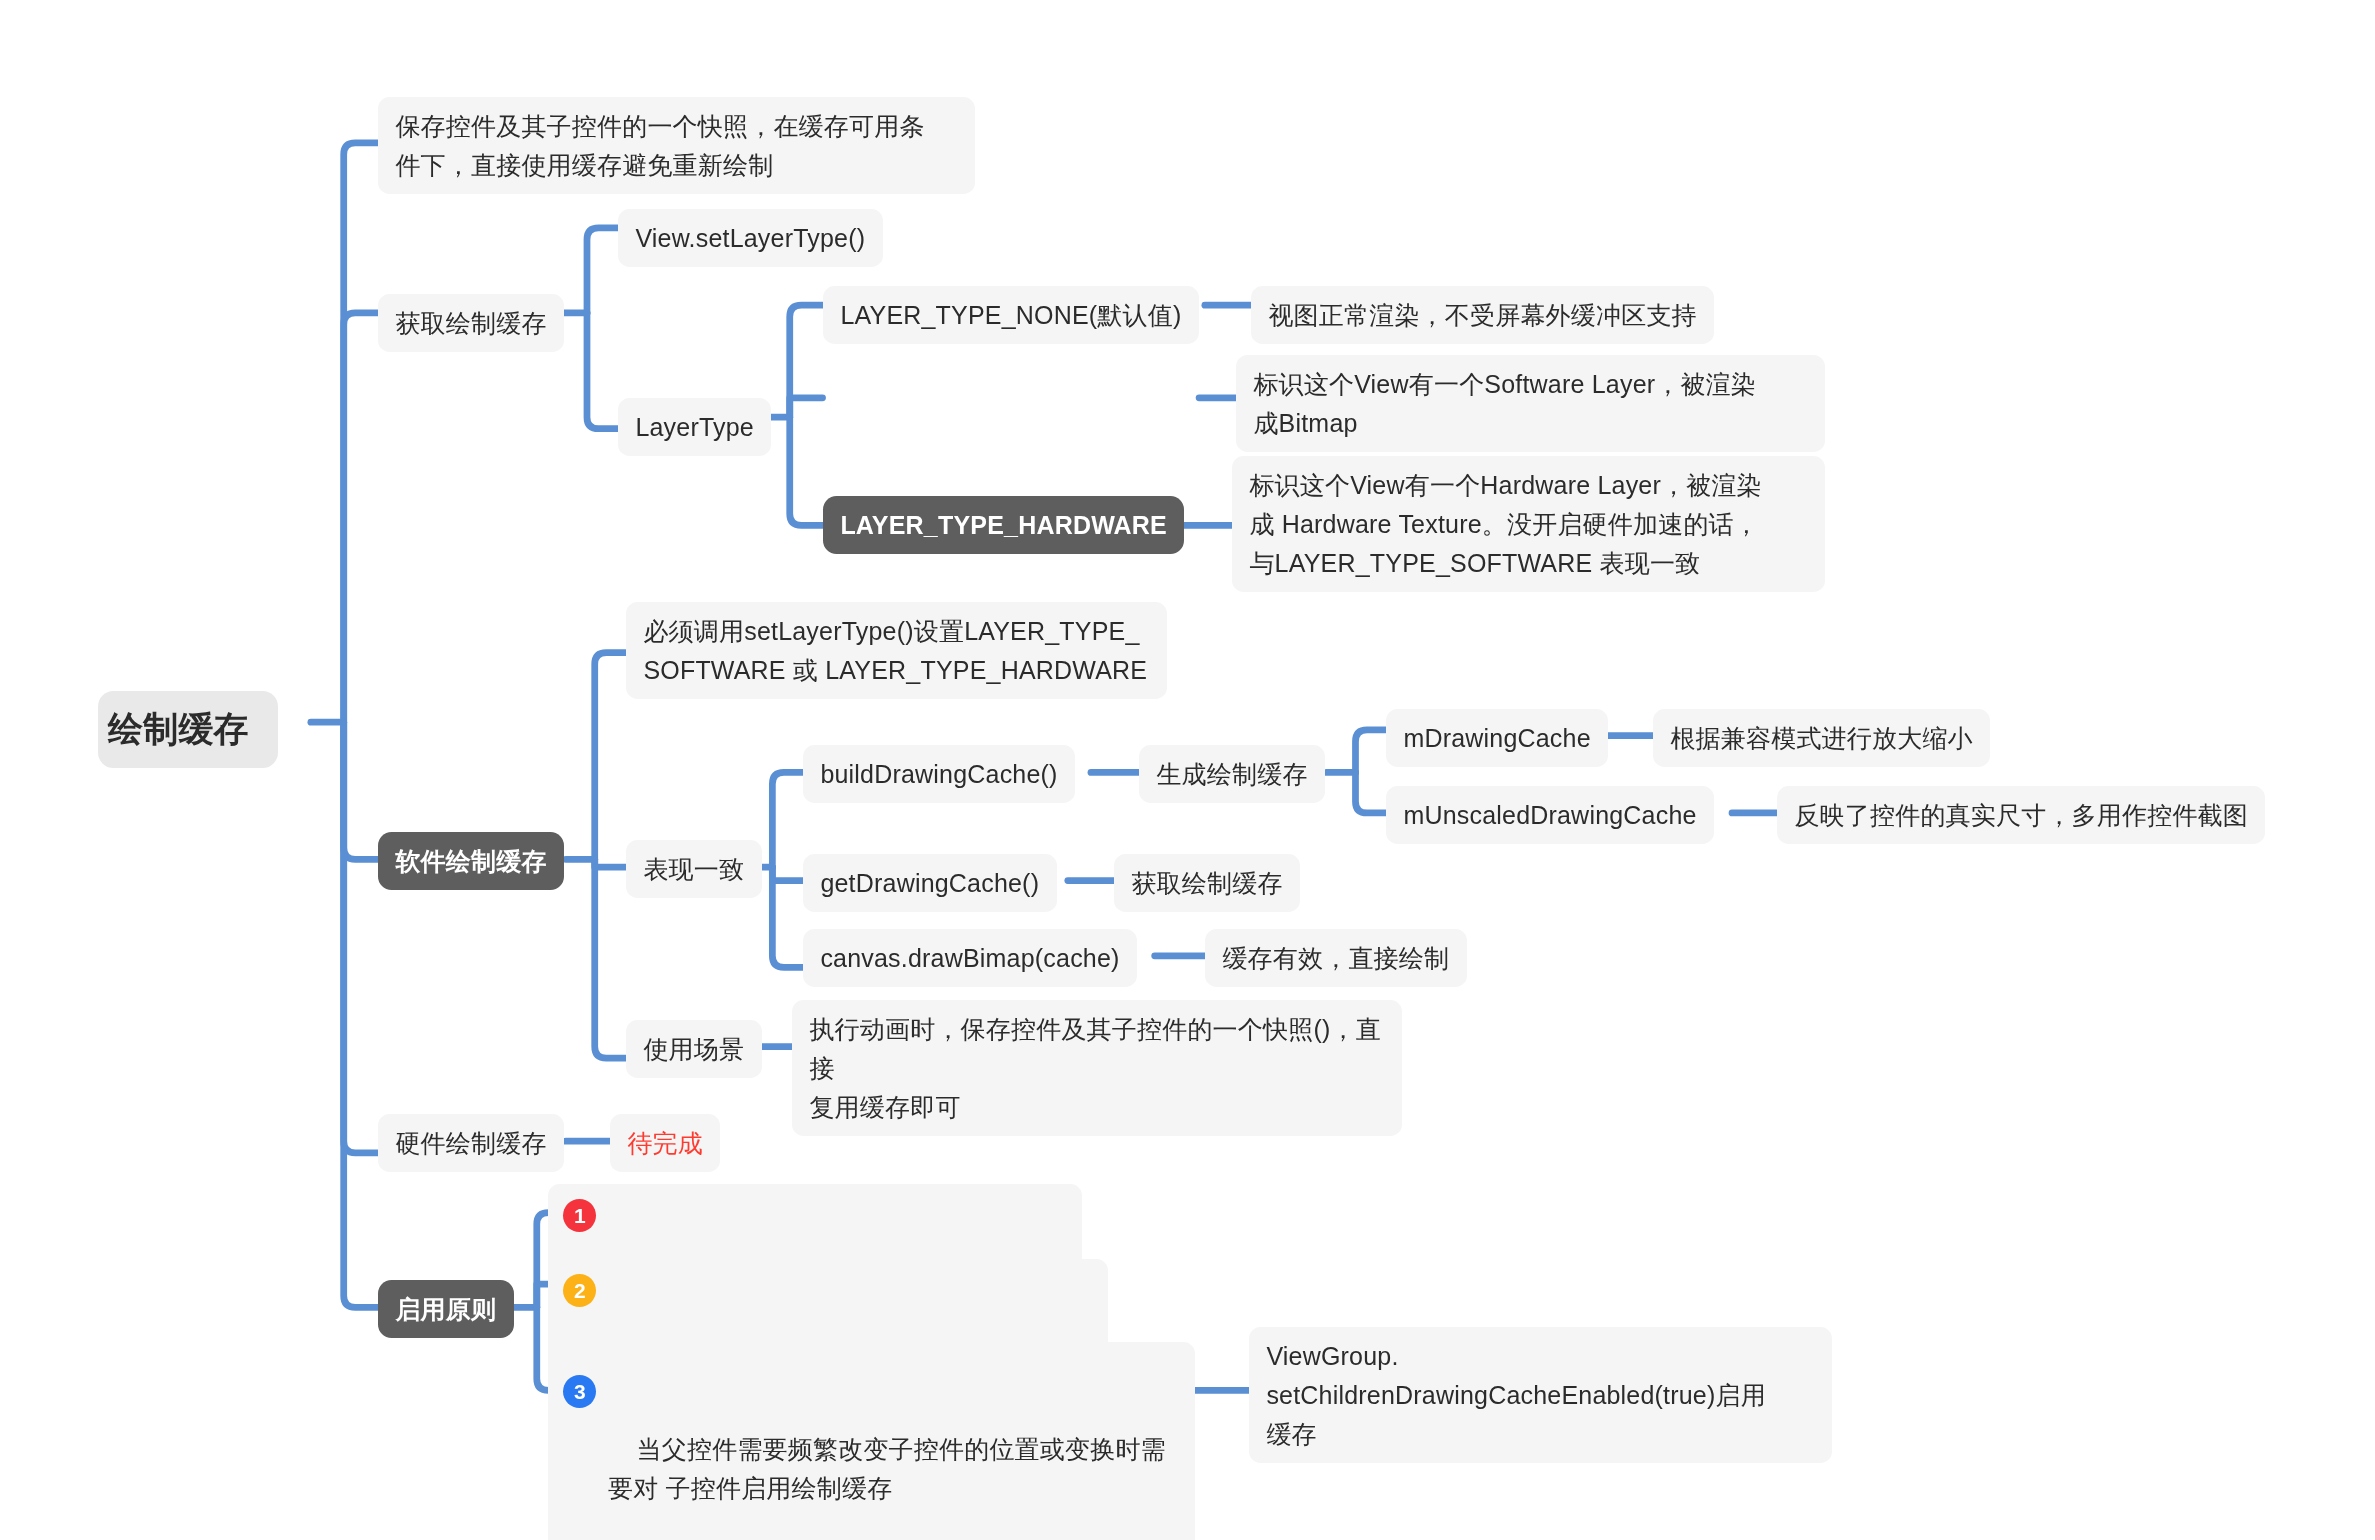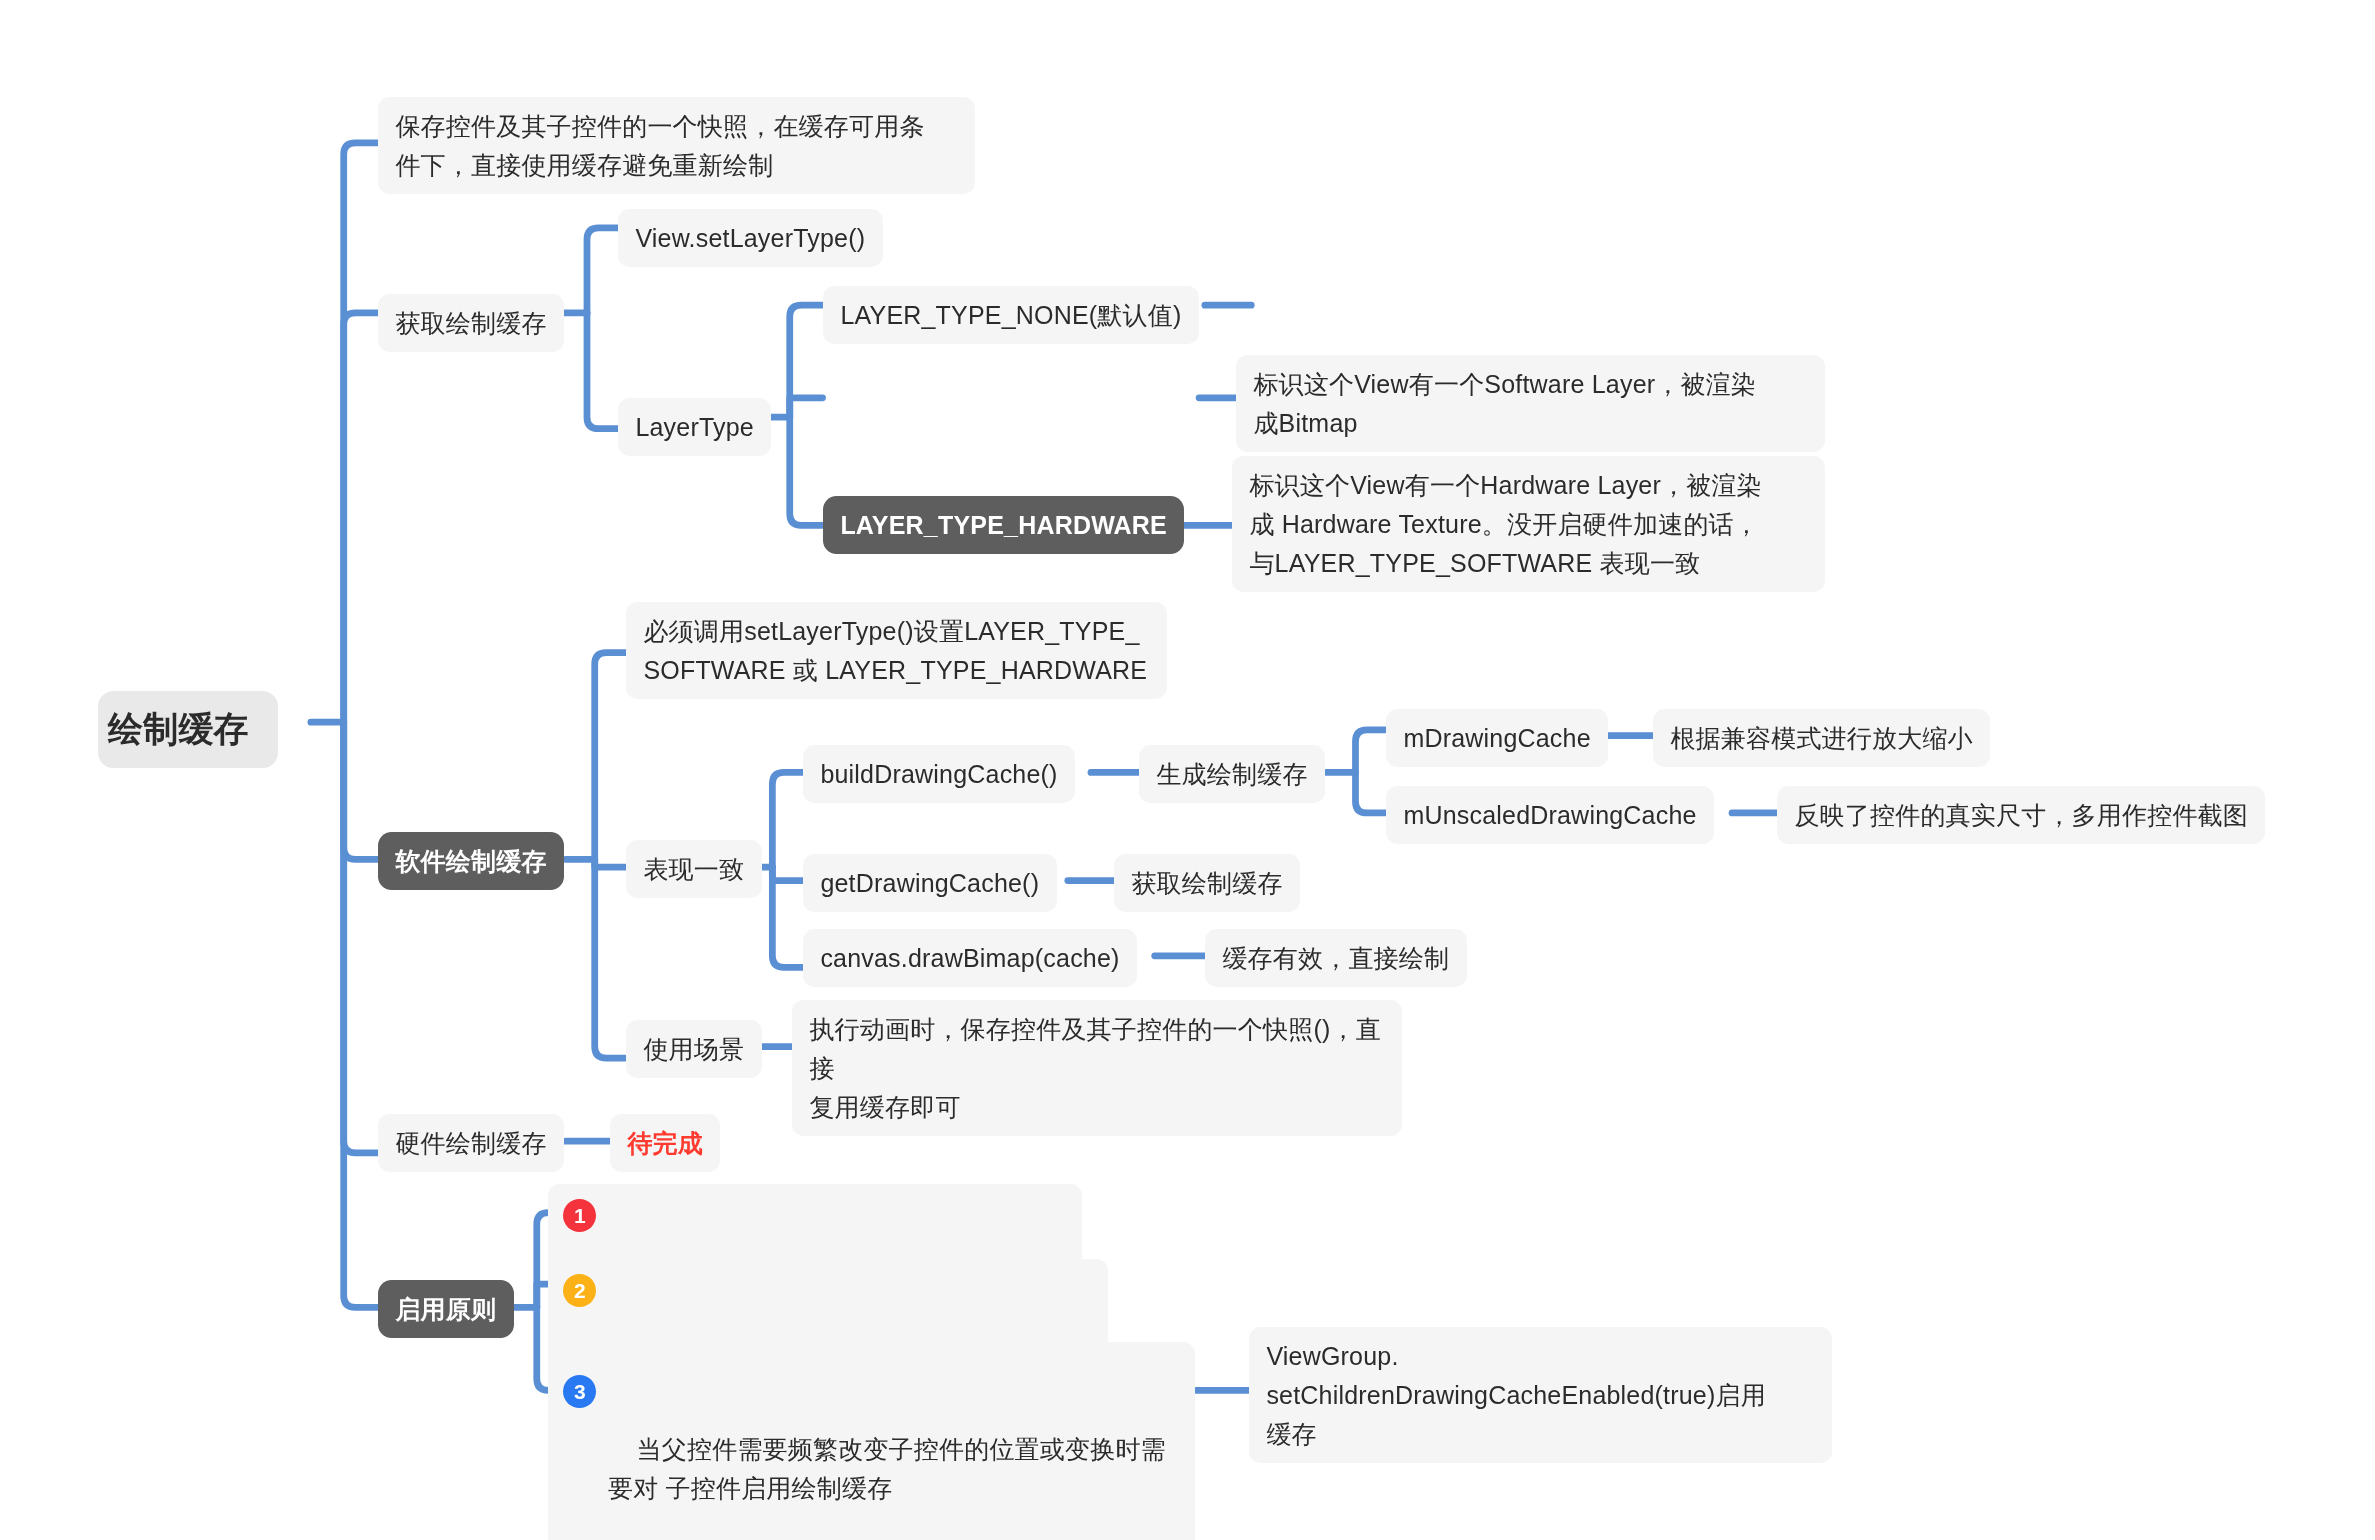--- a/index.html
+++ b/index.html
@@ -30,21 +30,21 @@
     font-weight:700;
     padding:15.4px 29px;
     border-radius:15.4px;
   }
   .node.dark{
     background:#5e5e5e;
     color:#ffffff;
     font-weight:700;
     border-radius:13.5px;
   }
-  .node.danger{color:#ff3b30;font-weight:700;}
+  .node.danger{color:#ff3b30;font-weight:400;}
   .node.num{padding-left:60px;}
   .badge{
     position:absolute;
     left:15.4px;
     width:33px;height:33px;
     border-radius:50%;
     color:#fff;
     font-size:21px;
     font-weight:700;
     line-height:33px;
@@ -120,20 +120,21 @@
   <div class="node root" style="left:98px;top:691px;padding-left:10px;">绘制缓存</div>
 
   <div class="node" style="left:378px;top:97px;width:597px;">保存控件及其子控件的一个快照，在缓存可用条
 件下，直接使用缓存避免重新绘制</div>
 
   <div class="node" style="left:378px;top:294px;">获取绘制缓存</div>
   <div class="node" style="left:618px;top:209px;">View.setLayerType()</div>
   <div class="node" style="left:618px;top:398px;">LayerType</div>
 
   <div class="node" style="left:823px;top:286px;">LAYER_TYPE_NONE(默认值)</div>
+  <div class="node" style="left:1251px;top:286px;">视图正常渲染，不受屏幕外缓冲区支持</div>
 
   <div class="node" style="left:1236px;top:355px;width:589px;">标识这个View有一个Software Layer，被渲染
 成Bitmap</div>
 
   <div class="node dark" style="left:823px;top:496px;">LAYER_TYPE_HARDWARE</div>
   <div class="node" style="left:1232px;top:456px;width:593px;">标识这个View有一个Hardware Layer，被渲染
 成 Hardware Texture。没开启硬件加速的话，
 与LAYER_TYPE_SOFTWARE 表现一致</div>
 
   <div class="node dark" style="left:378px;top:832px;">软件绘制缓存</div>

